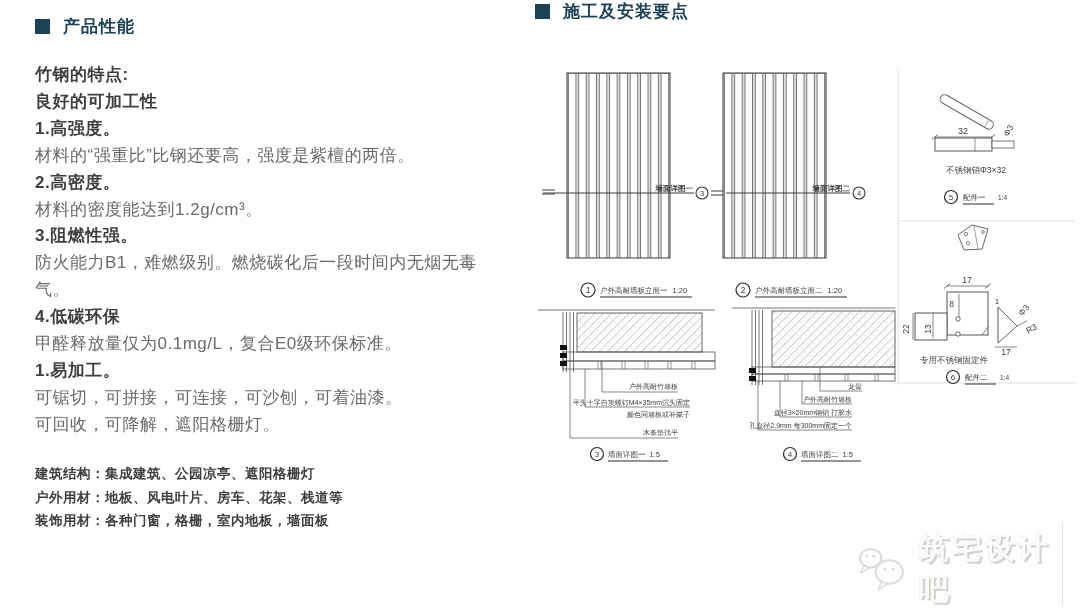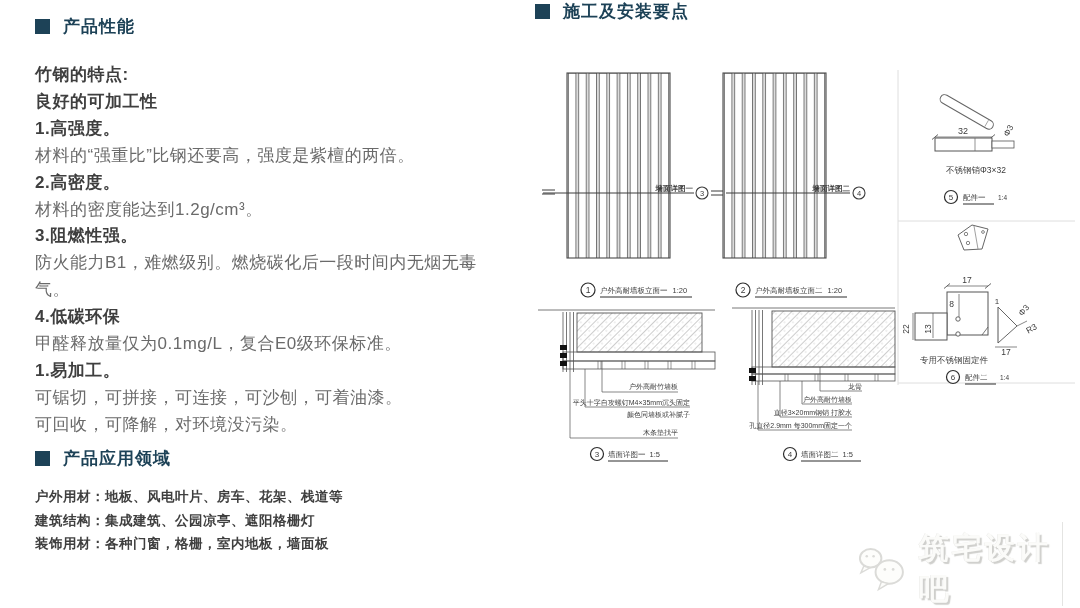--- a/index.html
+++ b/index.html
@@ -45,32 +45,28 @@
     <p class="b">1.高强度。</p>
     <p class="r">材料的“强重比”比钢还要高，强度是紫檀的两倍。</p>
     <p class="b">2.高密度。</p>
     <p class="r">材料的密度能达到1.2g/cm³。</p>
     <p class="b">3.阻燃性强。</p>
     <p class="r">防火能力B1，难燃级别。燃烧碳化后一段时间内无烟无毒气。</p>
     <p class="b">4.低碳环保</p>
     <p class="r">甲醛释放量仅为0.1mg/L，复合E0级环保标准。</p>
     <p class="b">1.易加工。</p>
     <p class="r">可锯切，可拼接，可连接，可沙刨，可着油漆。</p>
-    <p class="r">可回收，可降解，对环境没污染。</p>
+    <p class="r">可回收，可降解，遮阳格栅灯。</p>
   </div>
 </div>
 
 <div class="apps">
-  <div class="sec-header">
-    <span class="sq"></span>
-    <span>产品应用领域</span>
-  </div>
   <div class="lines">
+    <p>建筑结构：集成建筑、公园凉亭、遮阳格栅灯</p>
     <p>户外用材：地板、风电叶片、房车、花架、栈道等</p>
-    <p>建筑结构：集成建筑、公园凉亭、遮阳格栅灯</p>
     <p>装饰用材：各种门窗，格栅，室内地板，墙面板</p>
   </div>
 </div>
 
 <div class="right-header sec-header">
   <span class="sq"></span>
   <span>施工及安装要点</span>
 </div>
 
 <svg class="drawings" width="550" height="420" viewBox="0 0 550 420">

